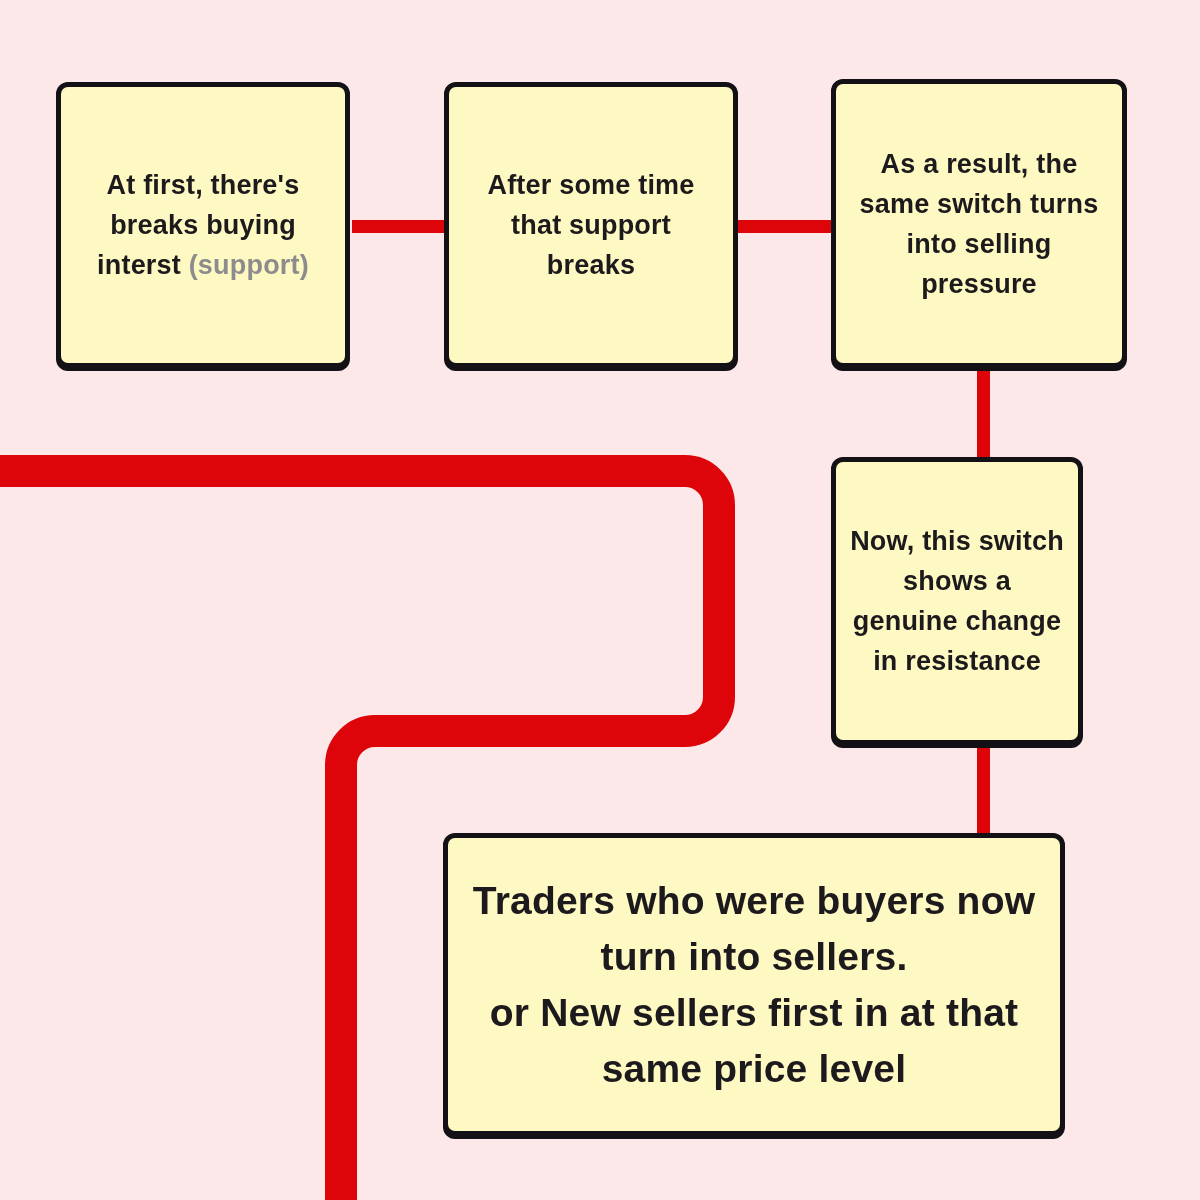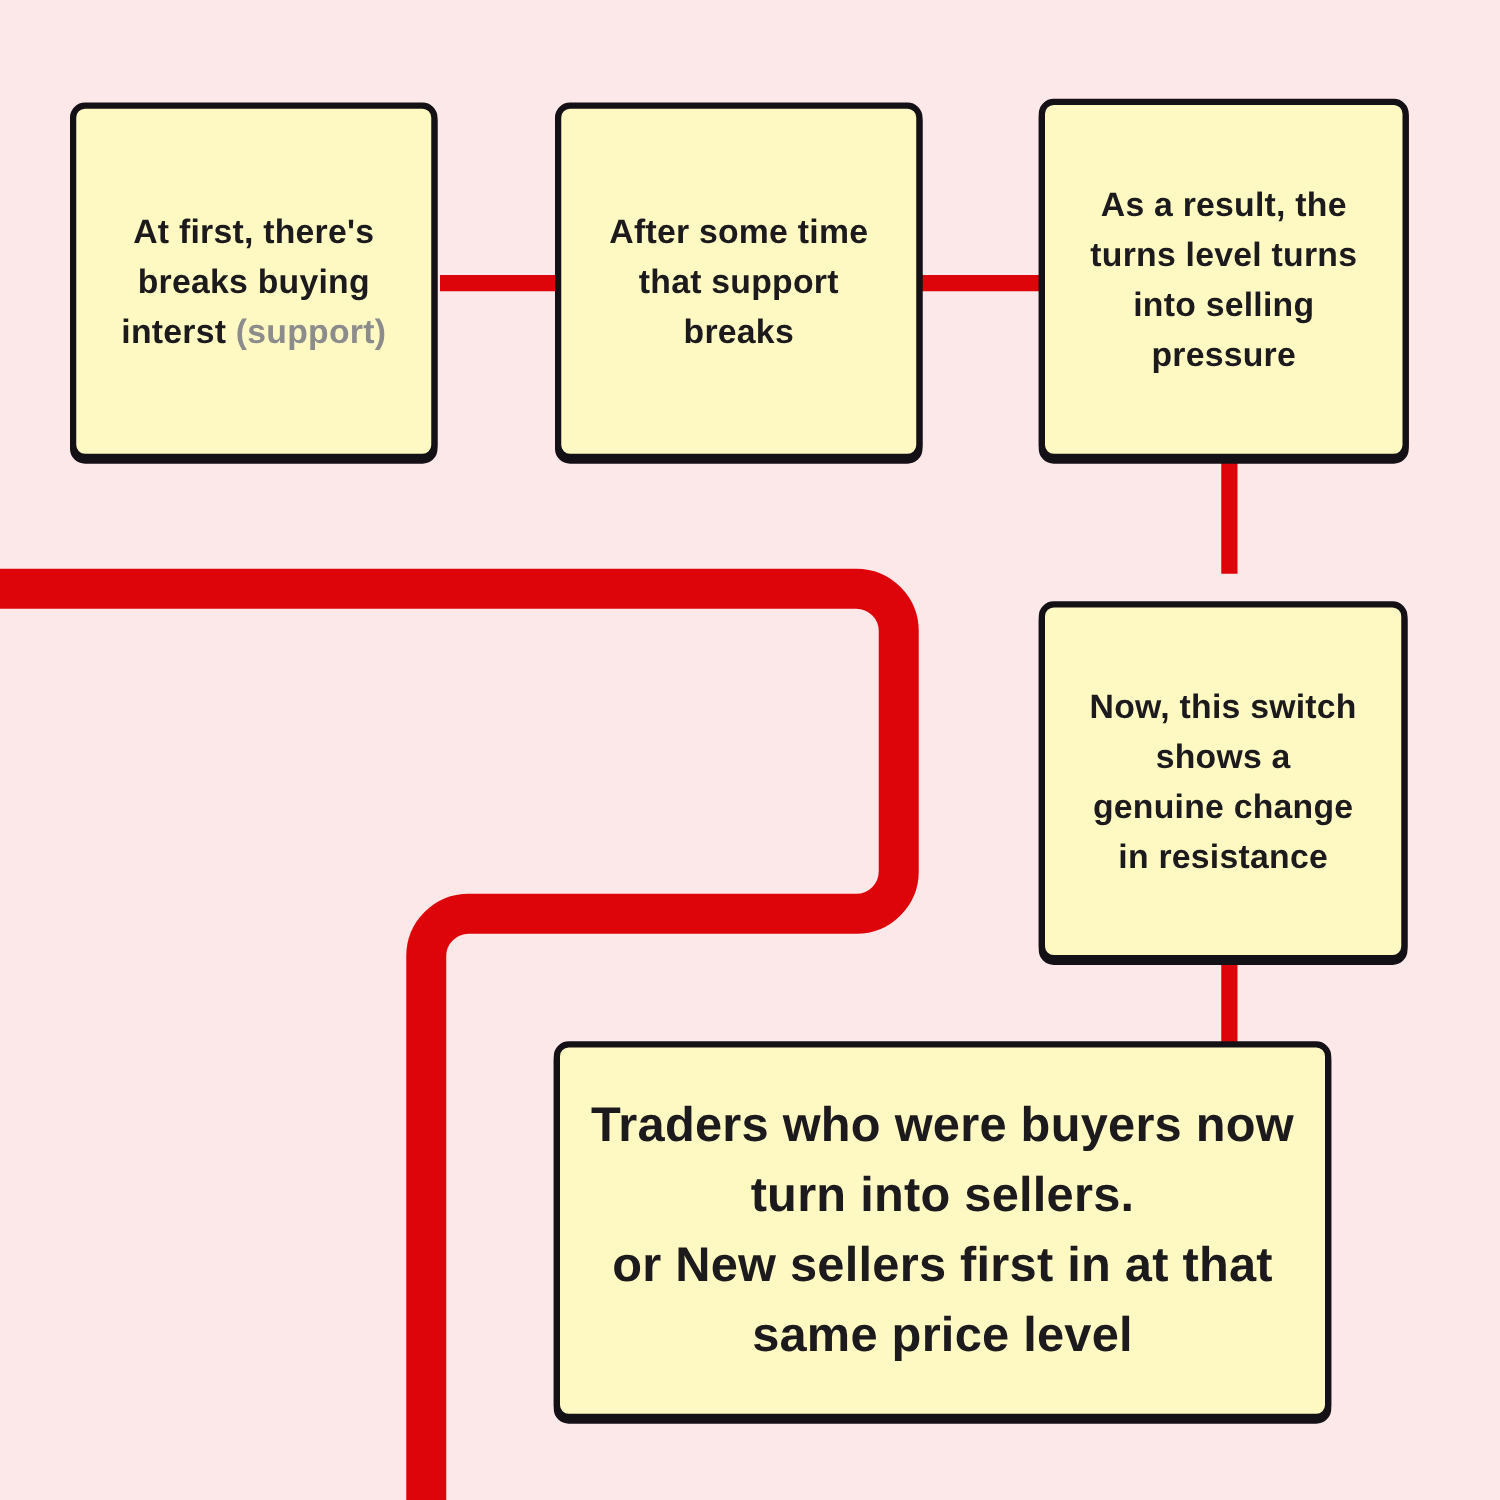--- a/index.html
+++ b/index.html
@@ -37,21 +37,21 @@
   }
   .big-box {
     font-size: 39px;
     line-height: 56px;
     letter-spacing: 0.2px;
   }
   .muted { color: #8c8c8c; }
   .box1 { left: 56px;  top: 82px;  width: 294px; height: 286px; }
   .box2 { left: 444px; top: 82px;  width: 294px; height: 286px; }
   .box3 { left: 831px; top: 79px;  width: 296px; height: 289px; }
-  .box4 { left: 831px; top: 457px; width: 295px; height: 288px; margin-top: 24px; }
+  .box4 { left: 831px; top: 457px; width: 252px; height: 288px; }
   .box5 { left: 443px; top: 833px; width: 622px; height: 303px; }
   .connector {
     position: absolute;
     background: #dd040a;
   }
   .conn-h1 { left: 352px; top: 220px; width: 94px;  height: 13px; }
   .conn-h2 { left: 736px; top: 220px; width: 97px;  height: 13px; }
   .conn-v1 { left: 977px; top: 366px; width: 13px;  height: 93px; }
   .conn-v2 { left: 977px; top: 743px; width: 13px;  height: 92px; }
   .thick-path-svg {
@@ -84,21 +84,21 @@
   </div>
 
   <div class="flow-box small-box box2">
     <span class="line">After some time</span>
     <span class="line">that support</span>
     <span class="line">breaks</span>
   </div>
 
   <div class="flow-box small-box box3">
     <span class="line">As a result, the</span>
-    <span class="line">turns level turns</span>
+    <span class="line">same switch turns</span>
     <span class="line">into selling</span>
     <span class="line">pressure</span>
   </div>
 
   <div class="flow-box small-box box4">
     <span class="line">Now, this switch</span>
     <span class="line">shows a</span>
     <span class="line">genuine change</span>
     <span class="line">in resistance</span>
   </div>

